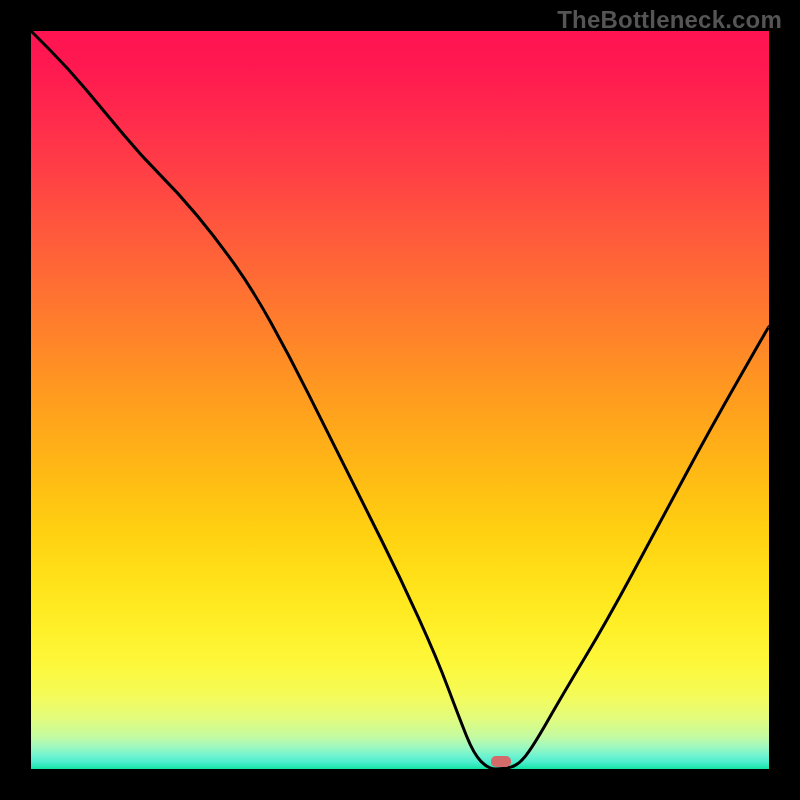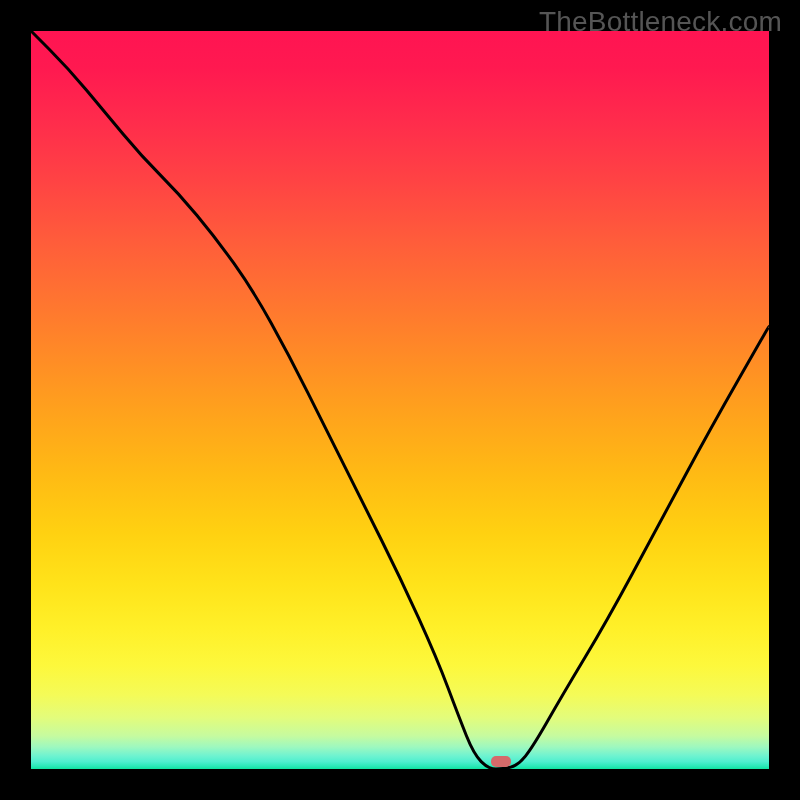--- a/index.html
+++ b/index.html
@@ -1,17 +1,17 @@
 <!DOCTYPE html>
 <html><head>
 <meta charset="utf-8">
 <style>
 *{margin:0;padding:0;box-sizing:border-box}
 body{width:800px;height:800px;background:#000;position:relative;font-family:Arial,sans-serif}
-.wm{position:absolute;top:6px;right:18px;color:#555;font-size:28px;font-weight:400;letter-spacing:0.2px}
+.wm{position:absolute;top:6px;right:18px;color:#555;font-size:24px;font-weight:700;letter-spacing:0.2px}
 .plot{position:absolute;left:31px;top:31px;width:738px;height:738px;overflow:hidden}
 .grad{width:100%;height:100%;background:linear-gradient(to bottom,
   #ff1452 0%,
   #ff1950 5%,
   #ff2b4c 12%,
   #ff4244 20%,
   #ff5b3b 28%,
   #ff7331 36%,
   #ff8b26 44%,
   #ffa31c 52%,

